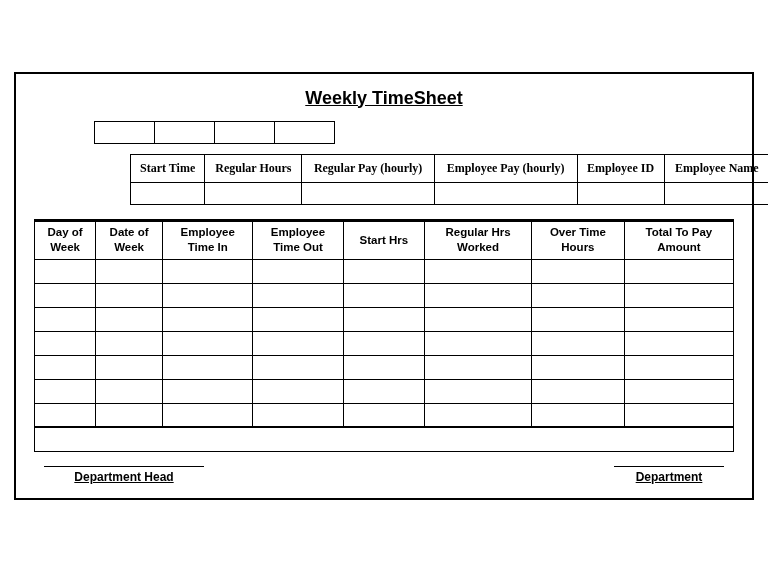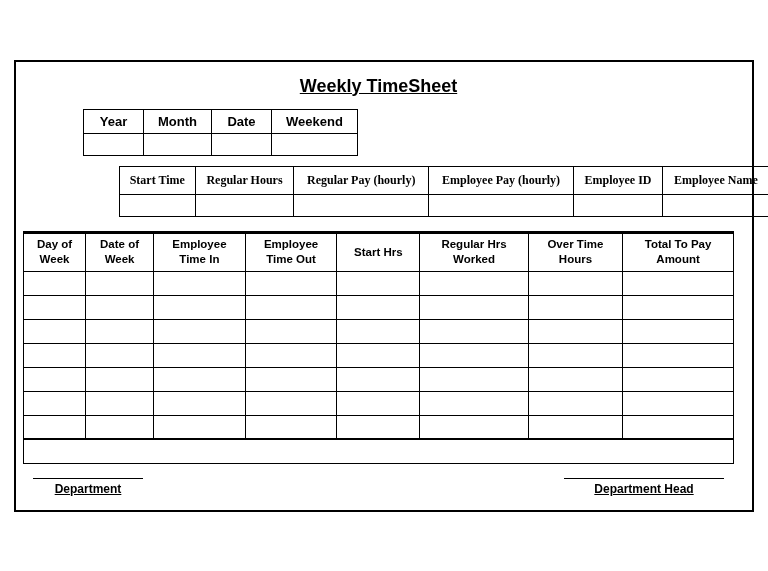--- a/index.html
+++ b/index.html
@@ -8,21 +8,21 @@
       font-family: Arial, sans-serif;
       display: flex;
       justify-content: center;
       align-items: center;
       min-height: 571px;
       width: 768px;
     }
     .page {
       width: 740px;
       border: 2px solid #000;
-      padding: 14px 18px 14px 7px;
+      padding: 14px 18px 14px 18px;
       background: #fff;
     }
     .title {
       text-align: center;
       font-size: 18px;
       font-weight: bold;
       text-decoration: underline;
       margin-bottom: 12px;
     }
     
@@ -129,26 +129,20 @@
   </style>
 </head>
 <body>
 
 <div class="page">
 
   <div class="title">Weekly TimeSheet</div>
 
   <table class="info-table">
     <tbody>
-        <tr>
-      <td>Year</td>
-      <td>Month</td>
-      <td>Date</td>
-      <td>Weekend</td>
-    </tr>
     <tr>
       <td></td>
       <td></td>
       <td></td>
       <td></td>
     </tr>
   </tbody>
     </table>
 
   <table class="emp-table">
@@ -260,23 +254,23 @@
       </tr>
 
       <tr style="height:10px;">
         <td colspan="8" style="border-top: 2px solid #000;"></td>
       </tr>
     </tbody>
   </table>
 
 
   <div class="sig-section">
+    <div class="sig-item">
+      <div class="sig-line"></div>
+      <span class="sig-label">Department Head</span>
+    </div>
     <div class="sig-item sig-item-small">
       <div class="sig-line"></div>
       <span class="sig-label">Department</span>
     </div>
-    <div class="sig-item">
-      <div class="sig-line"></div>
-      <span class="sig-label">Department Head</span>
-    </div>
   </div>
 
 </div>
 
 </body></html>

